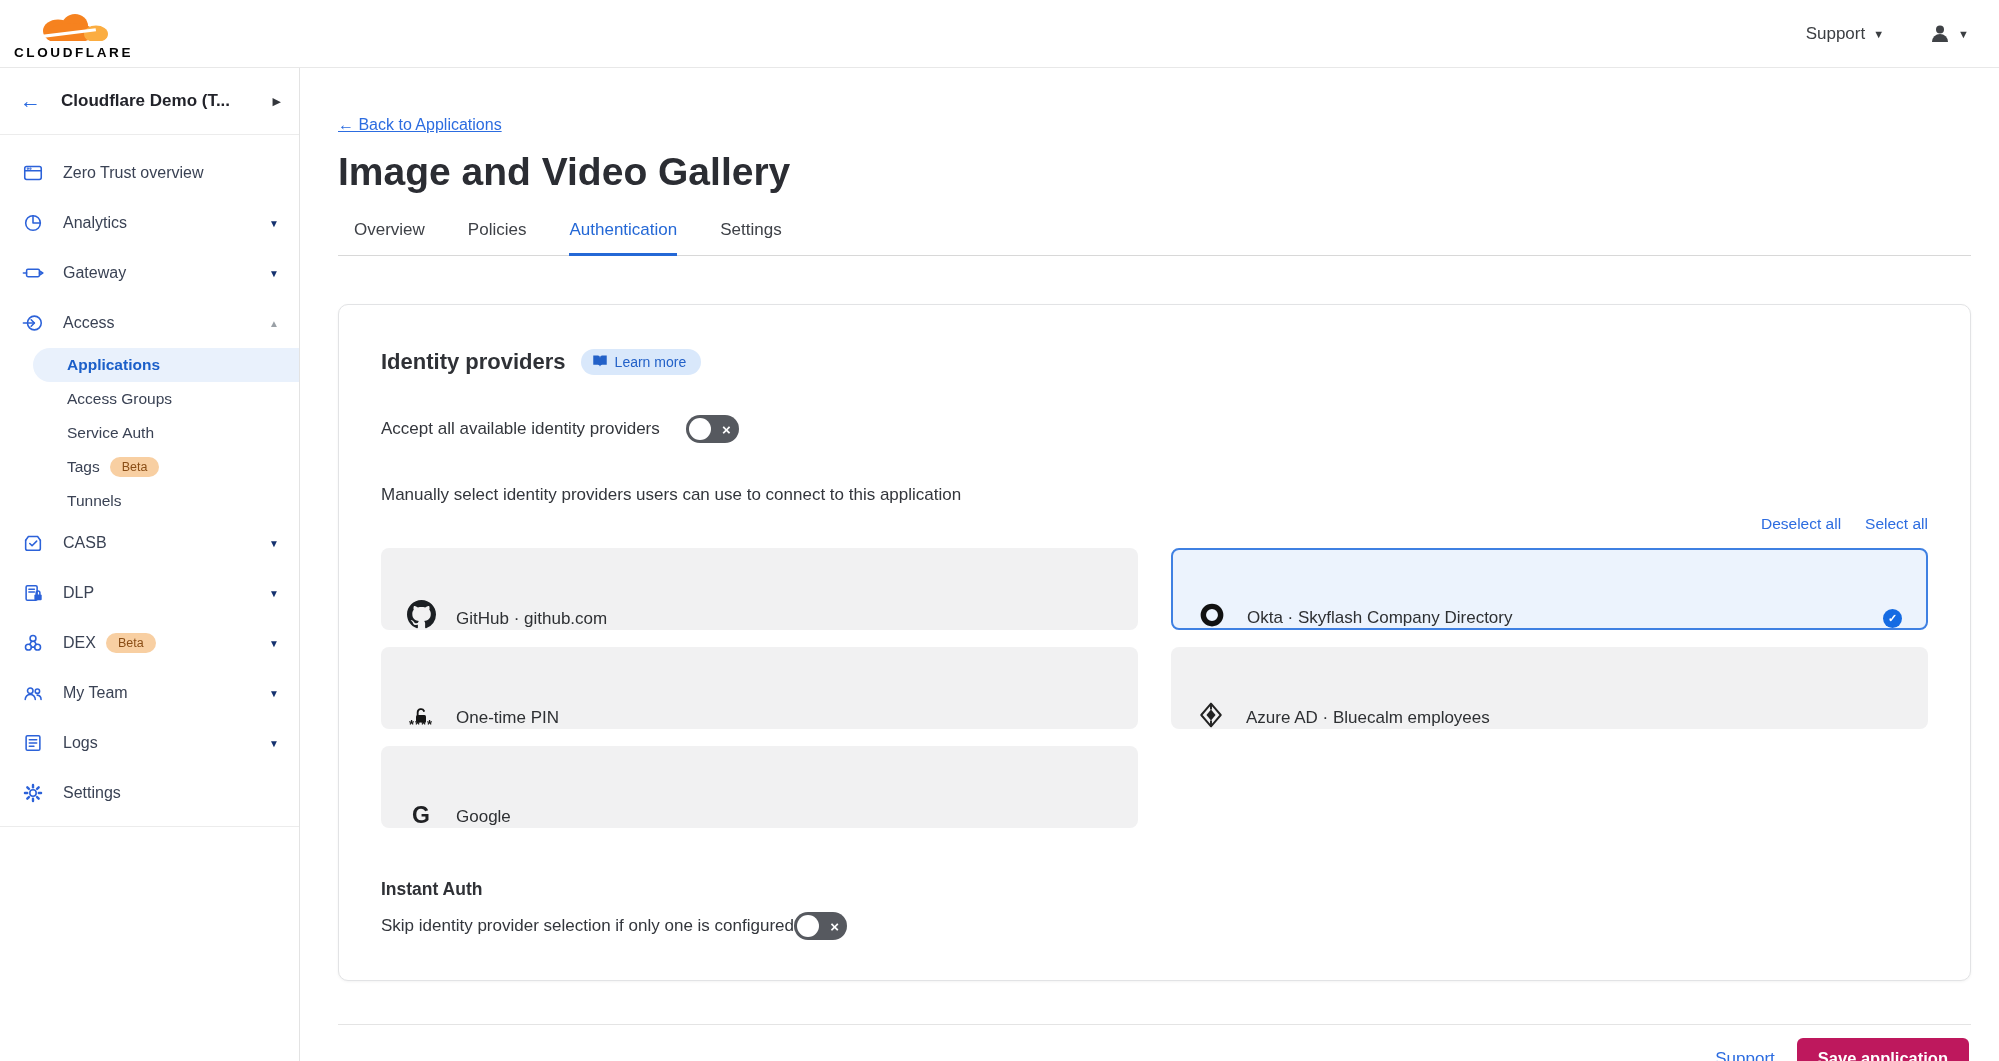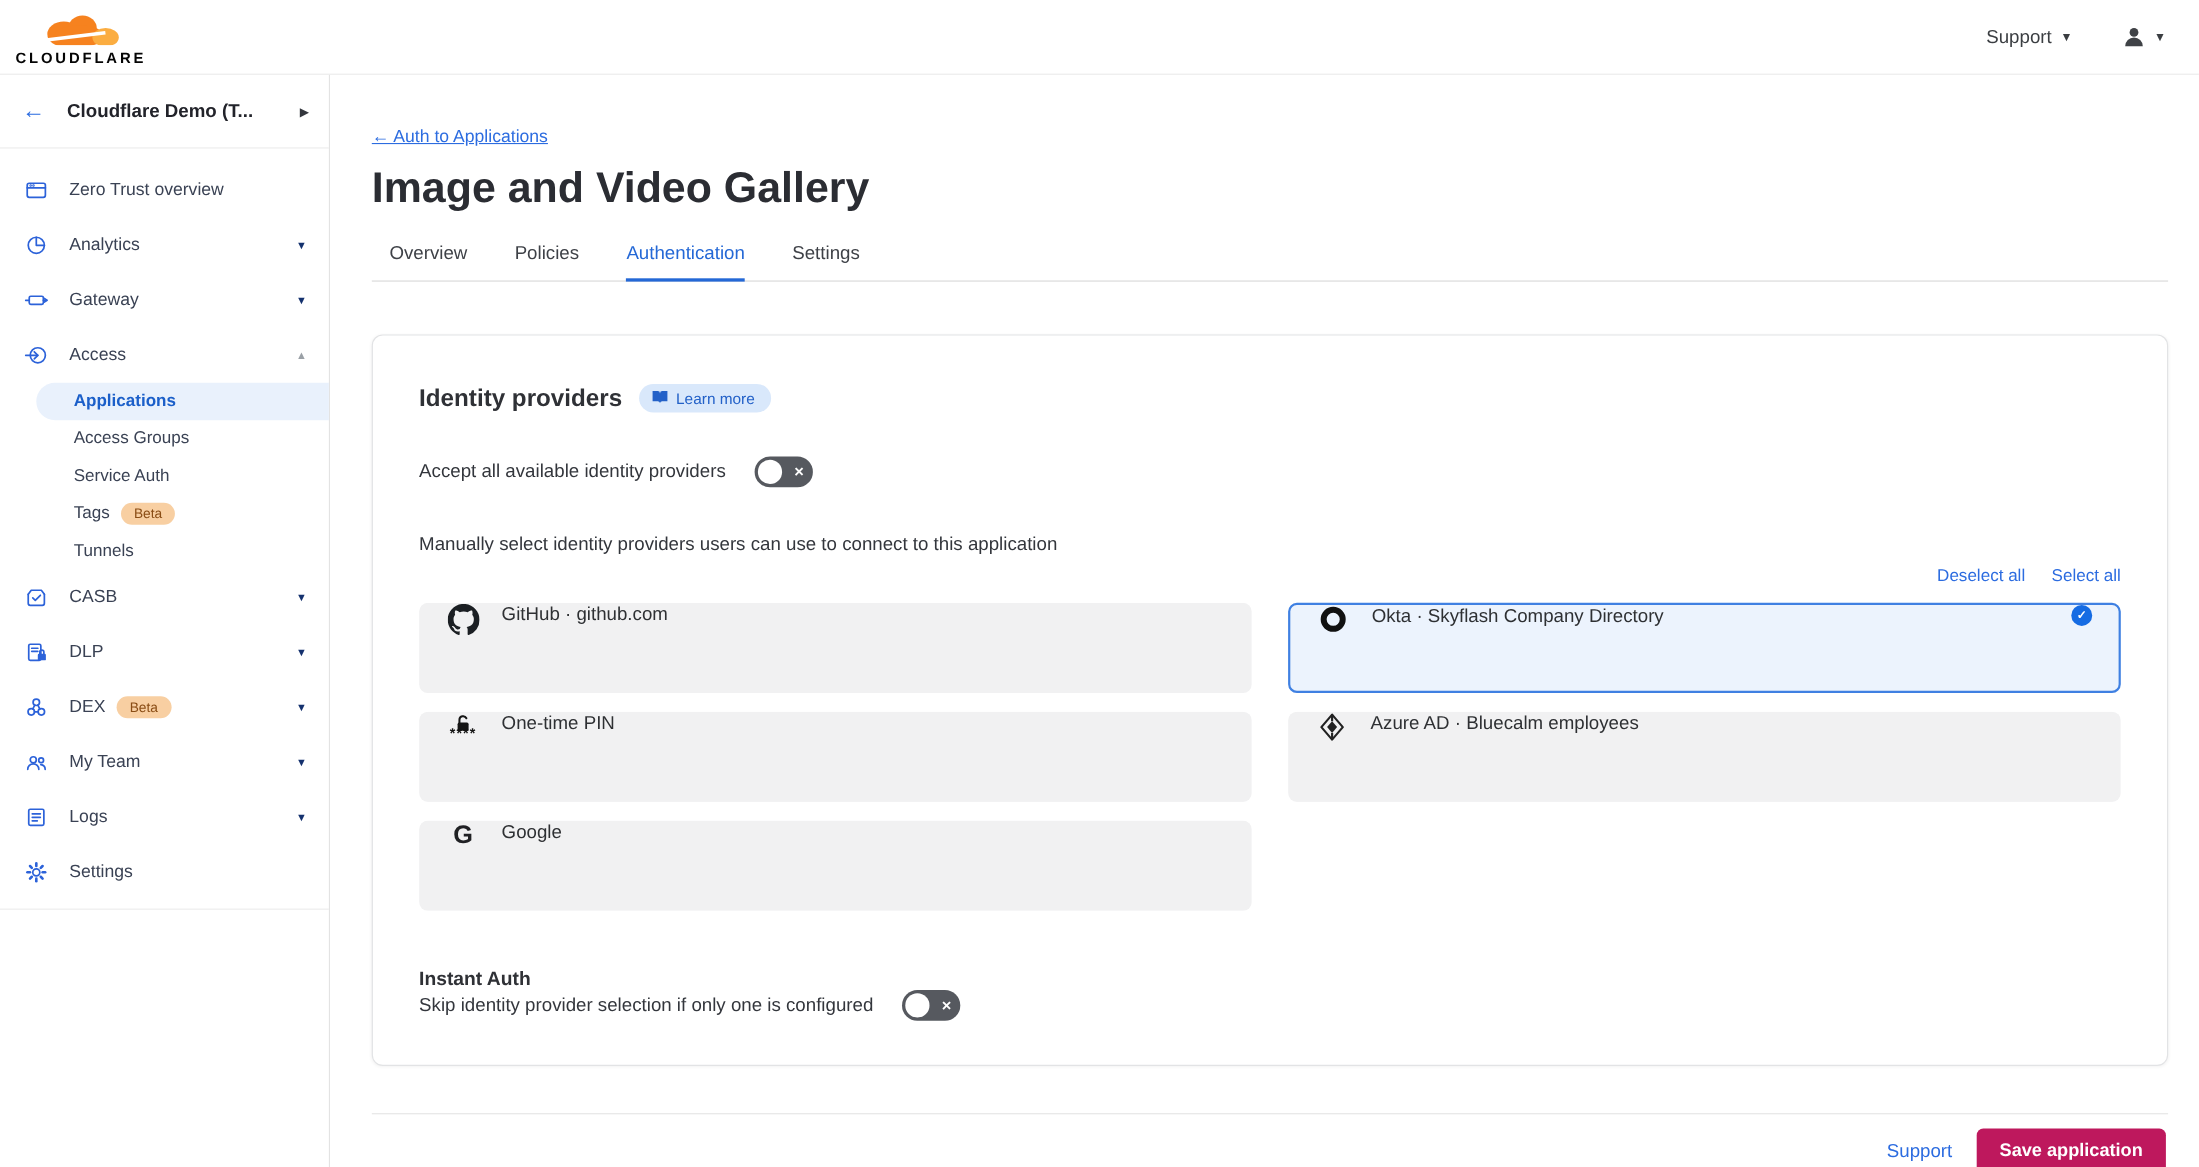--- a/index.html
+++ b/index.html
@@ -63,32 +63,32 @@
   .toggle { width:53px; height:28px; border-radius:14px; background:#56595f; display:flex;
     align-items:center; justify-content:space-between; padding:0 8px 0 3px; cursor:pointer; flex:0 0 auto; }
   .knob { width:22px; height:22px; border-radius:50%; background:#fff; }
   .toggle-x { color:#fff; font-size:15px; font-weight:700; line-height:1; }
 
   .manual-text { margin-top:42px; font-size:17px; color:#33363c; }
   .select-row { margin-top:10px; display:flex; justify-content:flex-end; gap:24px; }
   .select-link { font-size:15.5px; color:#2c6ce0; cursor:pointer; }
 
   .grid { margin-top:15px; display:grid; grid-template-columns:1fr 1fr; column-gap:33px; row-gap:17px; }
-  .tile { height:82px; background:#f1f1f2; border-radius:8px; display:flex; align-items:flex-start;
+  .tile { height:82px; background:#f1f1f2; border-radius:8px; display:flex; align-items:flex-end;
     padding:0 24px; gap:20px; font-size:17px; color:#2e3033; cursor:pointer; border:1px solid transparent; }
   .tile.selected { background:#ecf3fd; border:2px solid #3f80e2; }
   .tile-icon { width:30px; display:flex; flex-direction:column; align-items:center; flex:0 0 auto; }
   .check { margin-left:auto; width:19px; height:19px; border-radius:50%; background:#156be3;
     color:#fff; font-size:11px; font-weight:700; display:flex; align-items:center; justify-content:center; }
   .otp-stars { font-size:13px; font-weight:700; letter-spacing:1px; color:#151515;
     line-height:6px; margin-top:-1px; }
   .google-g { font-size:23px; font-weight:700; color:#202124; line-height:1; }
 
   .instant-head { margin-top:51px; font-size:17.5px; font-weight:700; color:#2f3136; }
-  .skip-row { margin-top:0; display:flex; align-items:center; gap:26px; }
+  .skip-row { margin-top:12px; display:flex; align-items:center; }
 
   .bottom-divider { margin:43px 28px 0 38px; border-top:1px solid #e4e4e4; }
   .footer { margin:13px 30px 0 0; display:flex; justify-content:flex-end; align-items:center; gap:22px; }
   .cancel-link { font-size:17px; color:#2c6ce0; cursor:pointer; }
   .save-btn { height:41px; background:#be185d; color:#fff; border:none; border-radius:6px;
     font-size:16.5px; font-weight:600; padding:0 21px; cursor:pointer;
     font-family:"Liberation Sans", sans-serif; }
 
   svg.blue { stroke:#2c62d9; fill:none; stroke-width:1.7; stroke-linecap:round; stroke-linejoin:round; }
 </style>
@@ -282,21 +282,21 @@
         </span>
       <span>Settings</span>
     </div>
 
     <div class="side-divider"></div>
   </div>
 </div>
 
 <div class="main">
 
-  <a class="back-link">← Auth to Applications</a>
+  <a class="back-link">← Back to Applications</a>
 
   <div class="page-title">Image and Video Gallery</div>
 
   <div class="tabs">
     <div class="tab">Overview</div>
     <div class="tab">Policies</div>
     <div class="tab active">Authentication</div>
     <div class="tab">Settings</div>
   </div>
 

